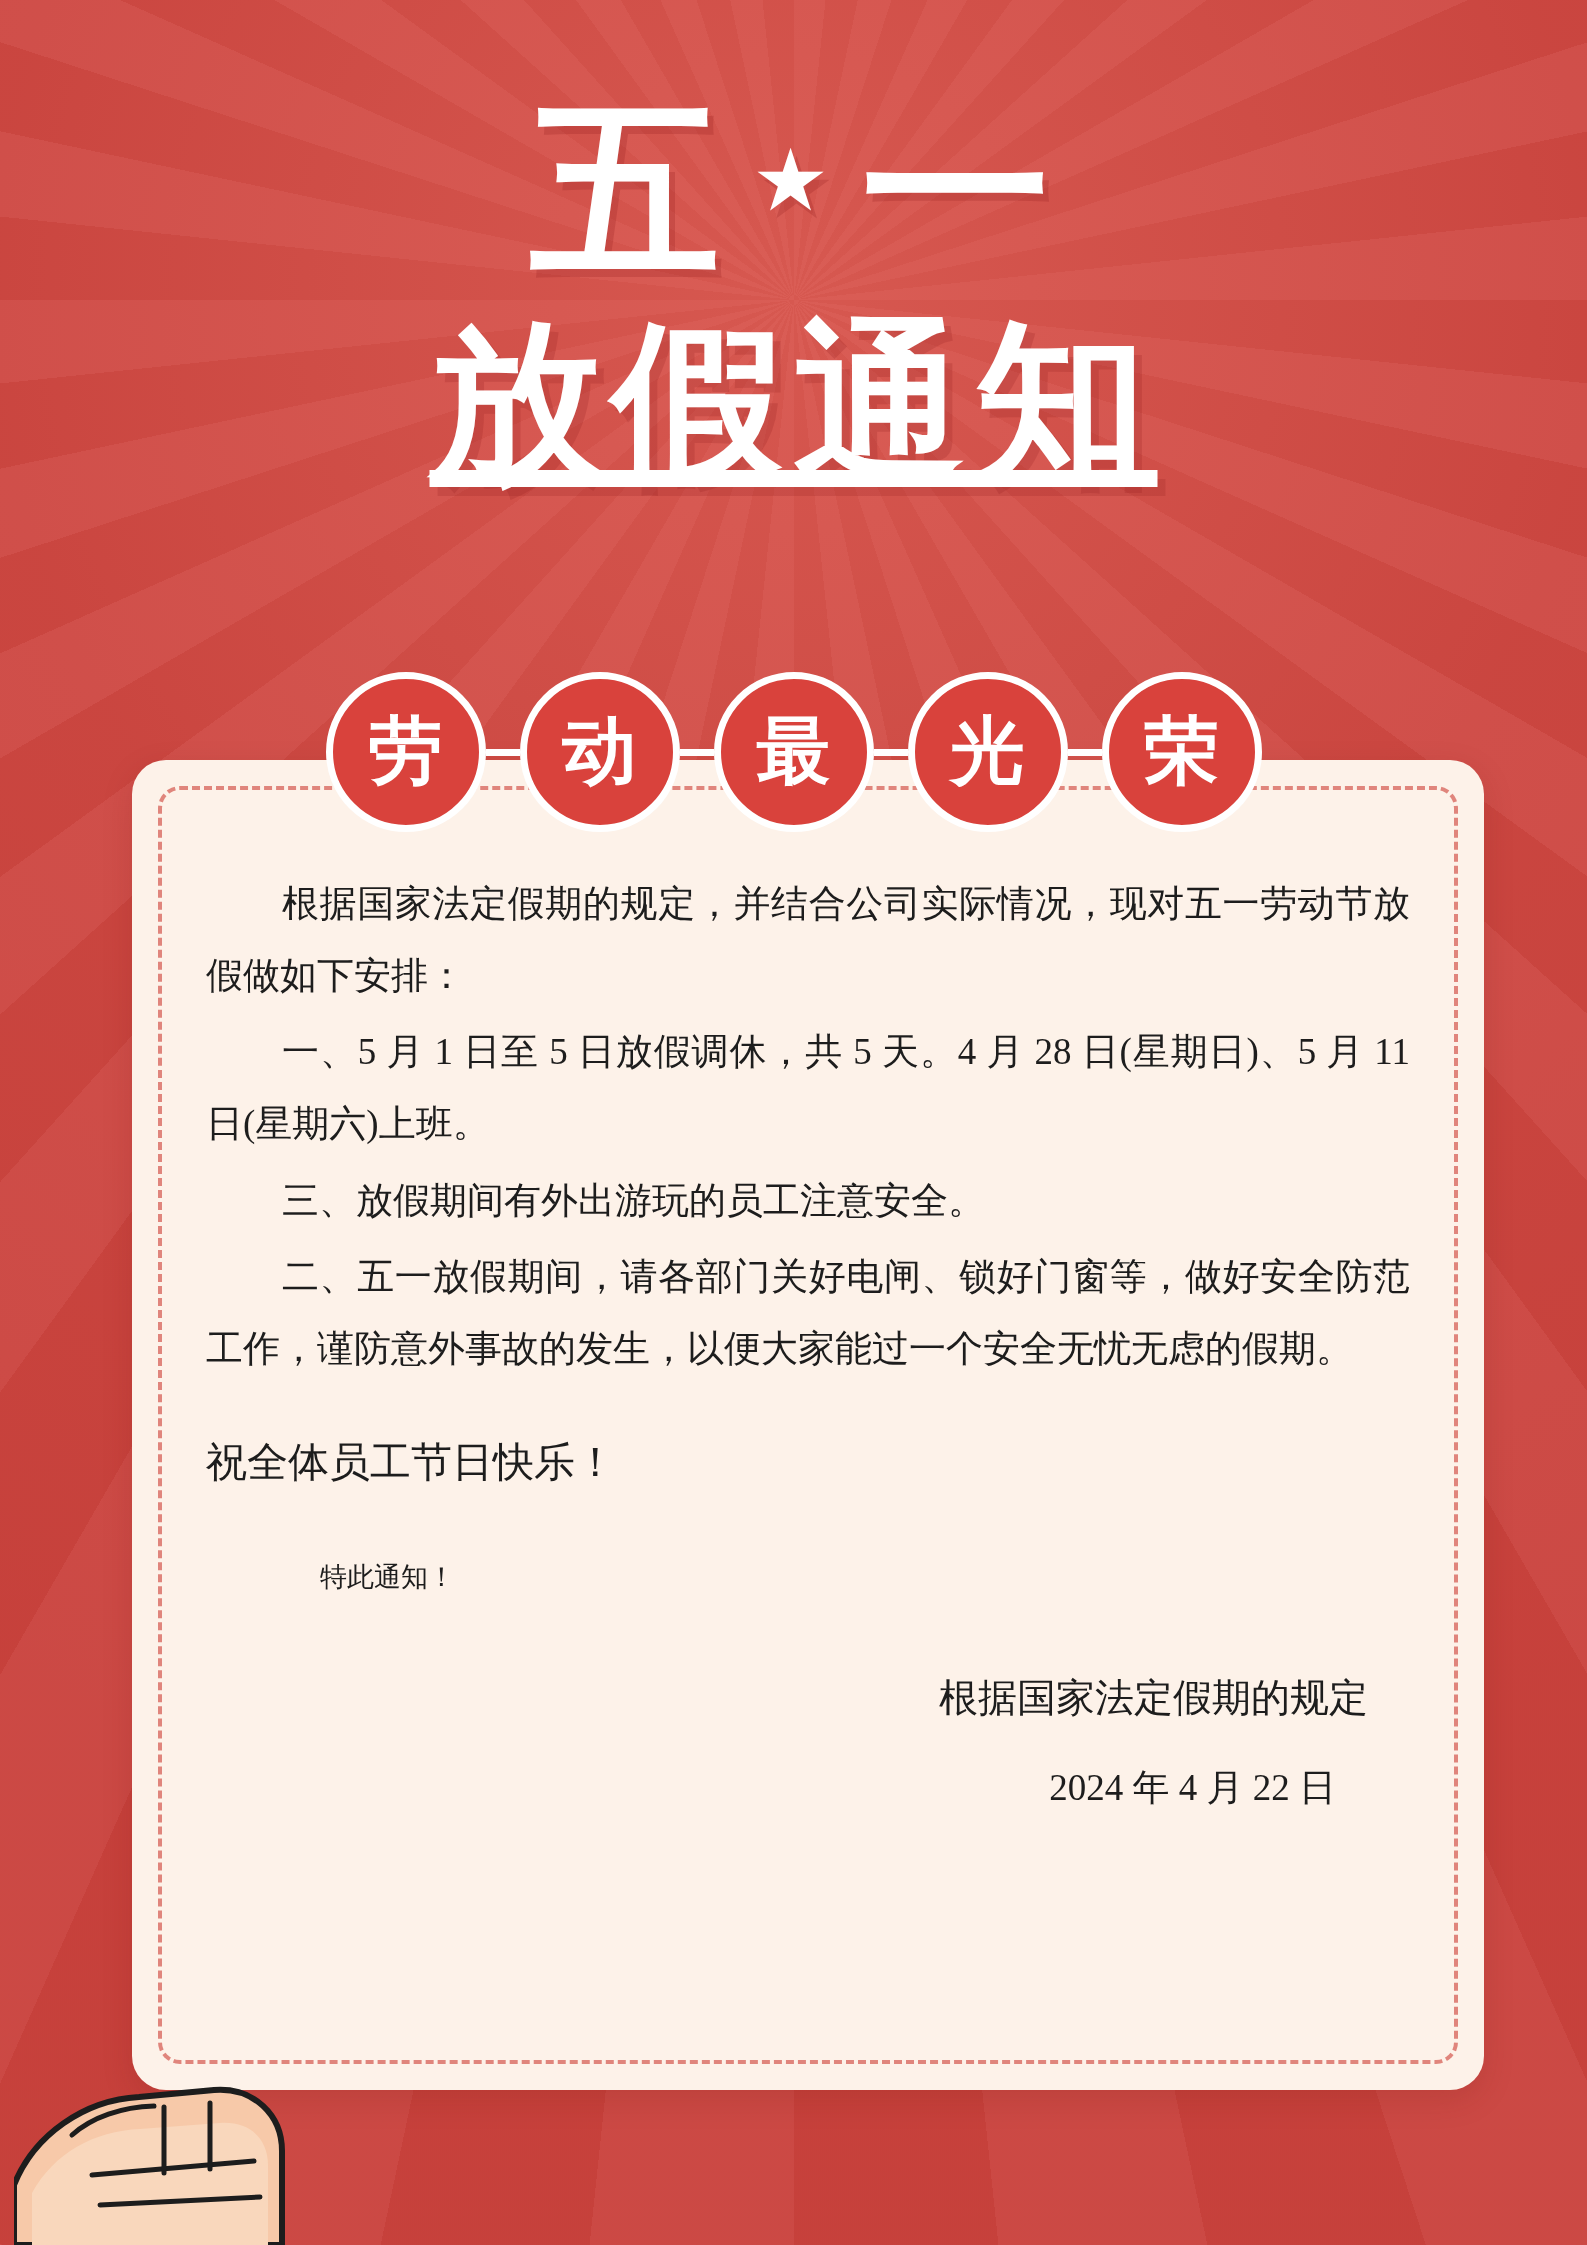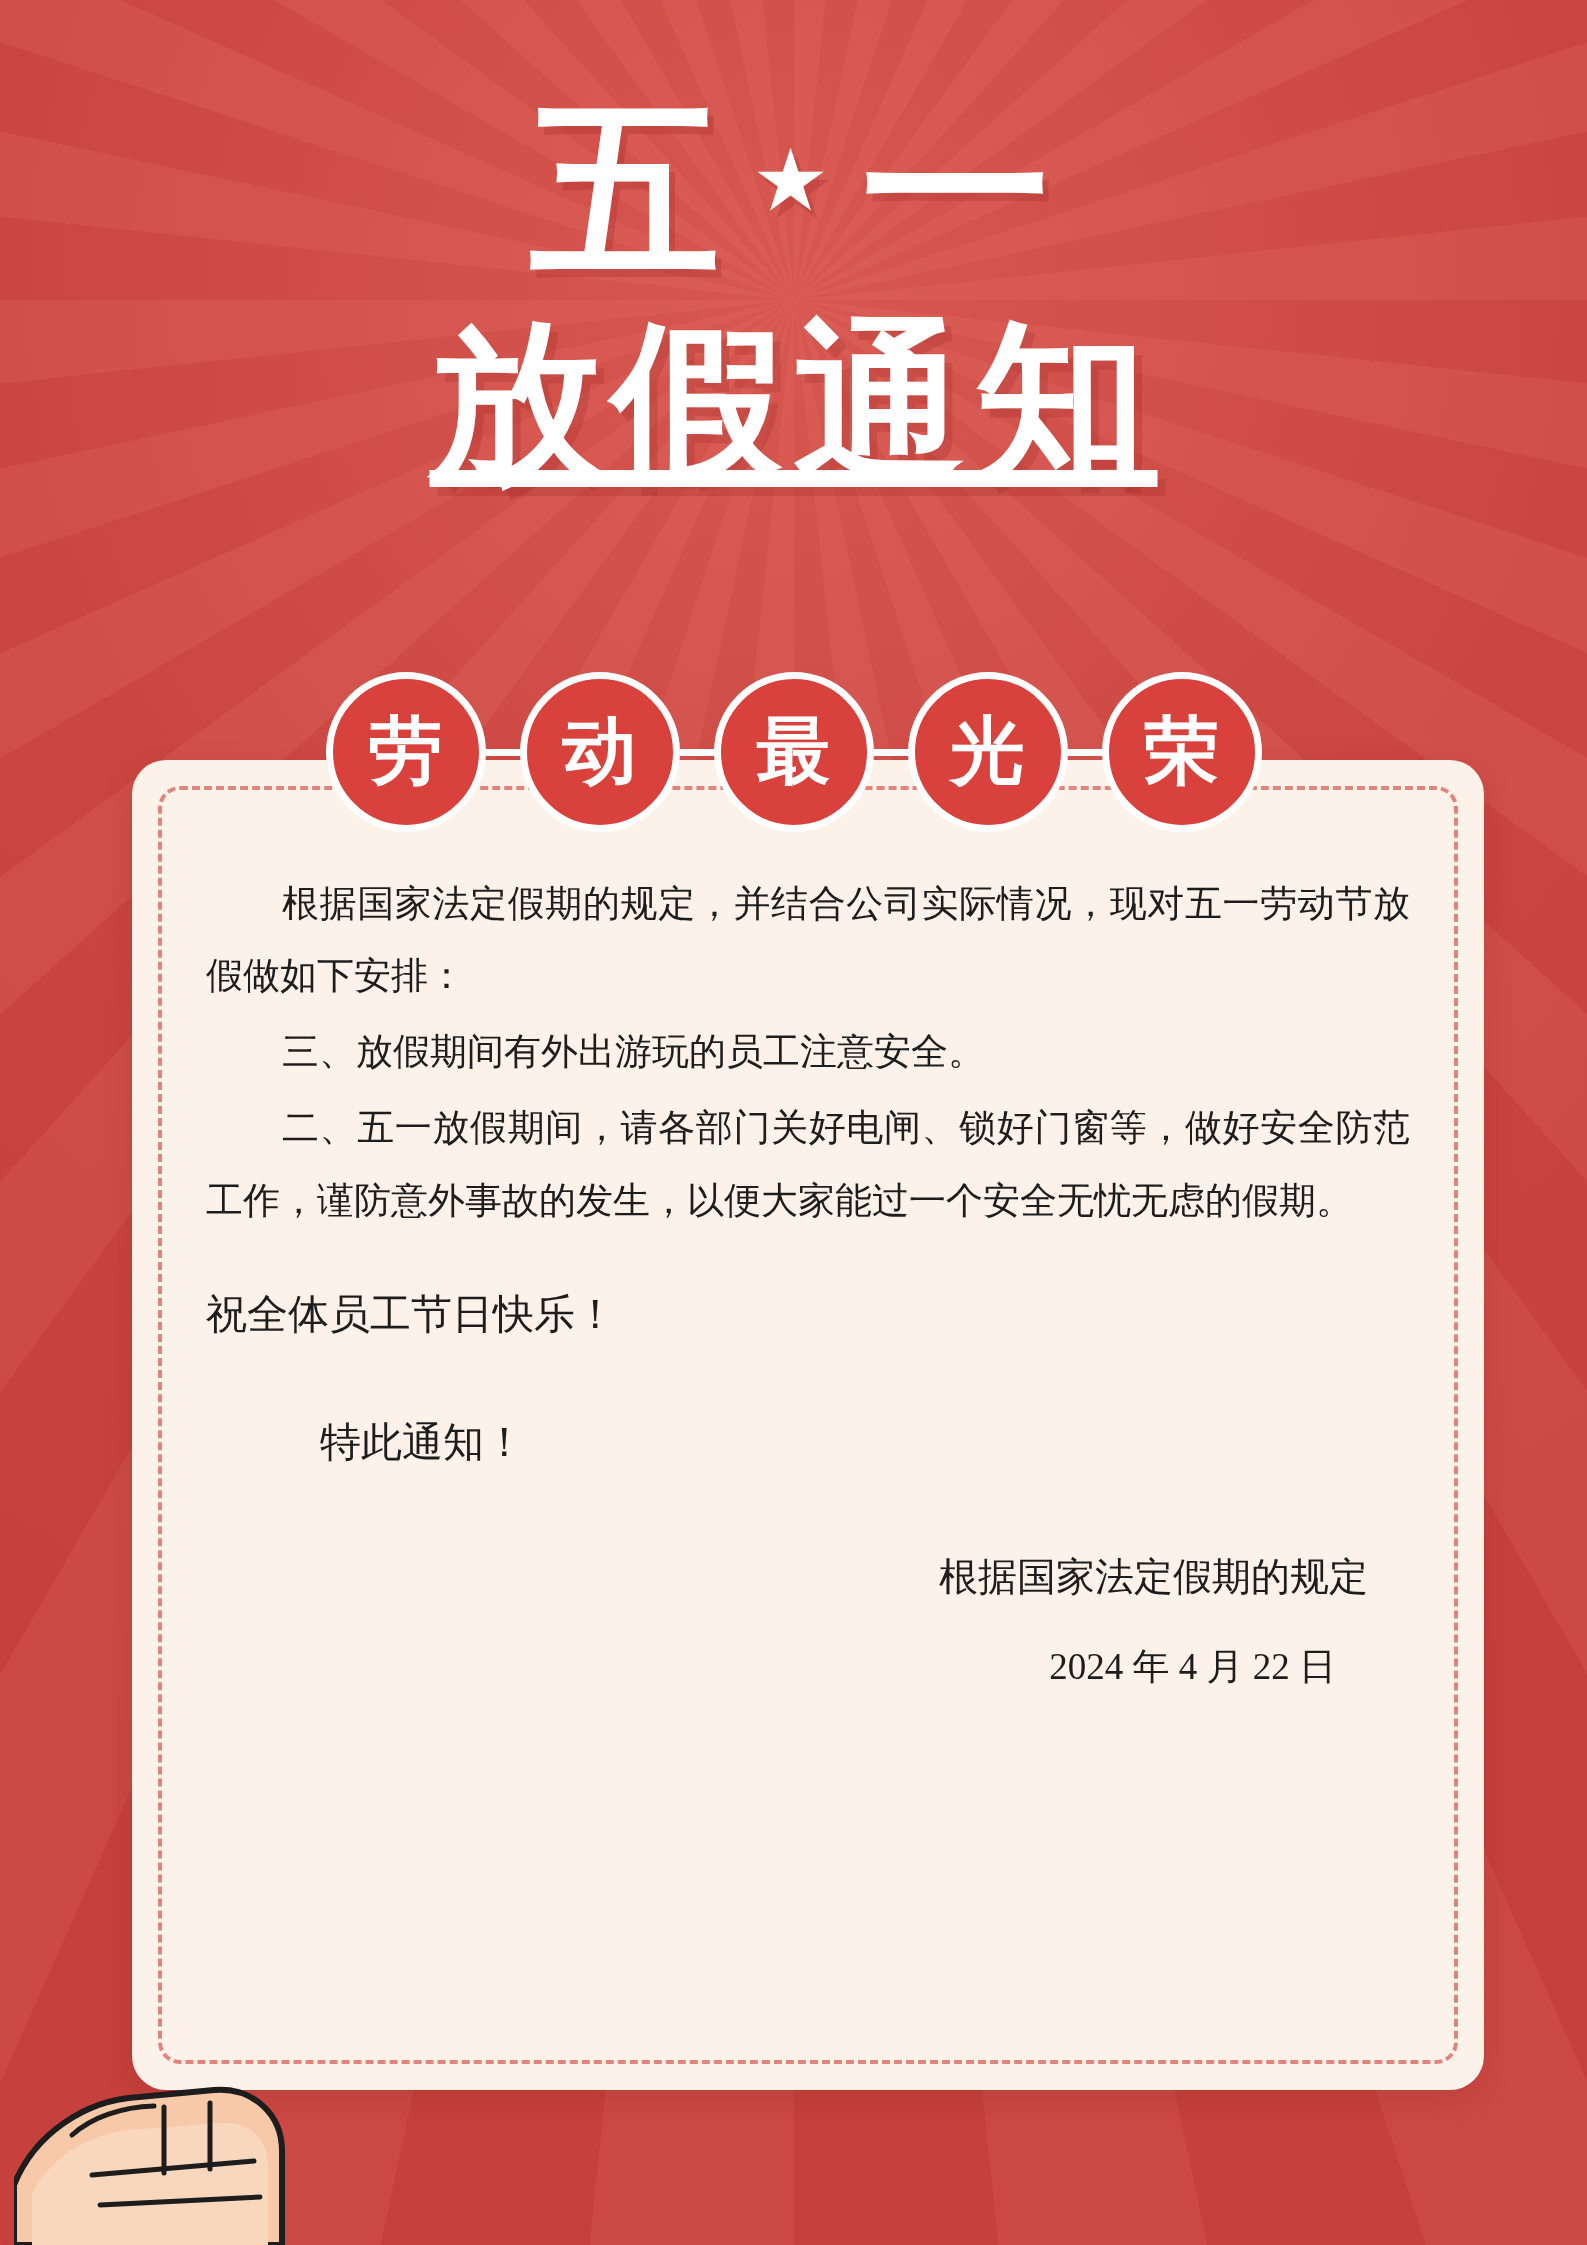--- a/index.html
+++ b/index.html
@@ -154,21 +154,21 @@
   .indent {
     text-indent: 76px;
   }
   .wish {
     margin-top: 38px;
     font-size: 41px;
   }
   .notice {
     margin-top: 48px;
     text-indent: 114px;
-    font-size: 41px;
+    font-size: 27px;
   }
   .sign {
     margin-top: 56px;
     text-align: right;
     padding-right: 42px;
     font-size: 39px;
   }
   .date {
     margin-top: 16px;
     text-align: right;
@@ -212,20 +212,21 @@
     <div class="badge-line"></div>
     <div class="badge">光</div>
     <div class="badge-line"></div>
     <div class="badge">荣</div>
   </div>
 
   <div class="card">
     <div class="card-dash"></div>
     <div class="card-body">
       <p class="p indent">根据国家法定假期的规定，并结合公司实际情况，现对五一劳动节放假做如下安排：</p>
+      <p class="p indent">一、5 月 1 日至 5 日放假调休，共 5 天。4 月 28 日(星期日)、5 月 11 日(星期六)上班。</p>
       <p class="p indent">三、放假期间有外出游玩的员工注意安全。</p>
       <p class="p indent">二、五一放假期间，请各部门关好电闸、锁好门窗等，做好安全防范工作，谨防意外事故的发生，以便大家能过一个安全无忧无虑的假期。</p>
       <p class="p wish">祝全体员工节日快乐！</p>
       <p class="p notice">特此通知！</p>
       <p class="p sign">根据国家法定假期的规定</p>
       <p class="p date">2024 年 4 月 22 日</p>
     </div>
   </div>
 
   <svg class="fist" viewBox="0 0 330 360">

